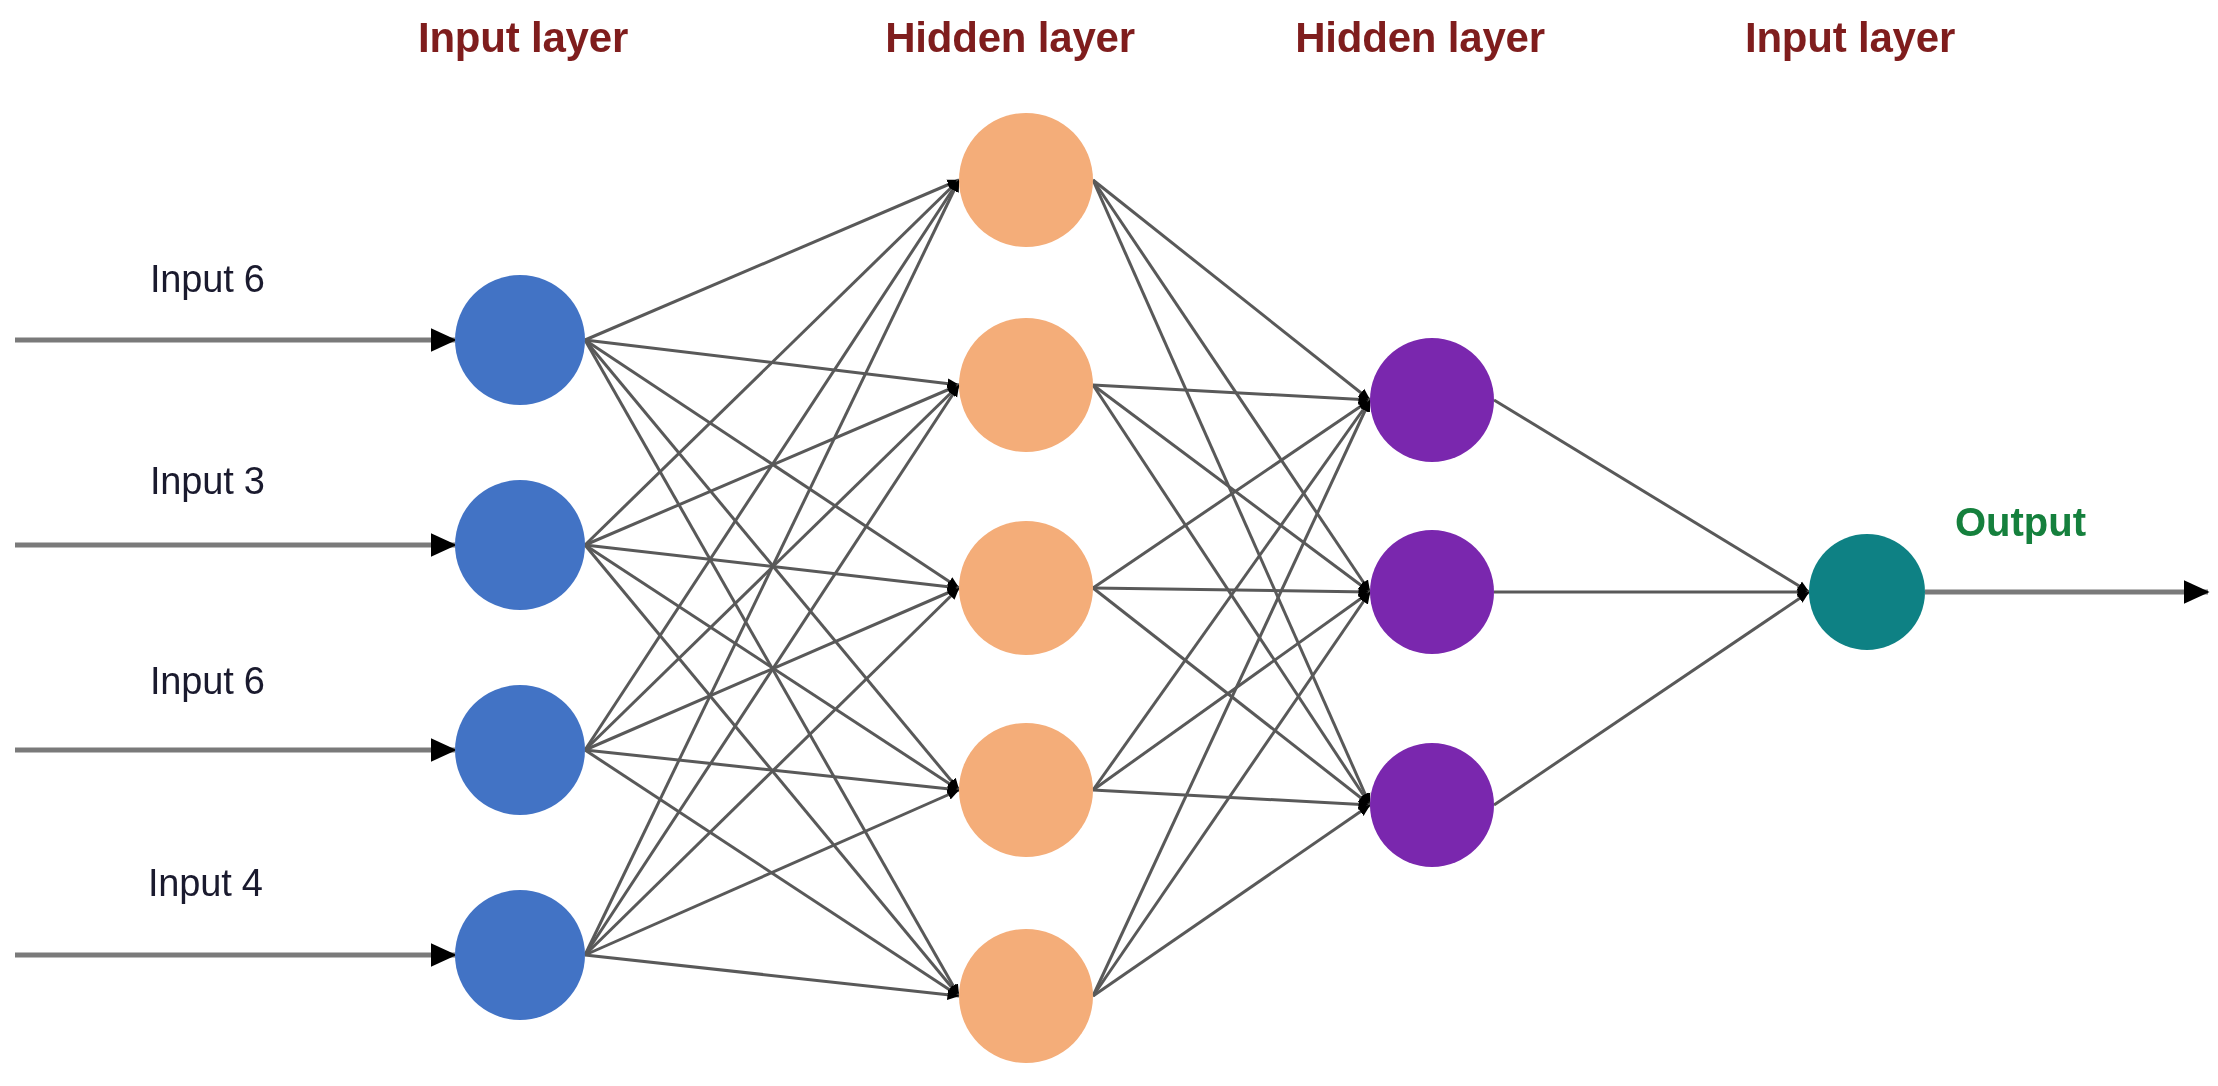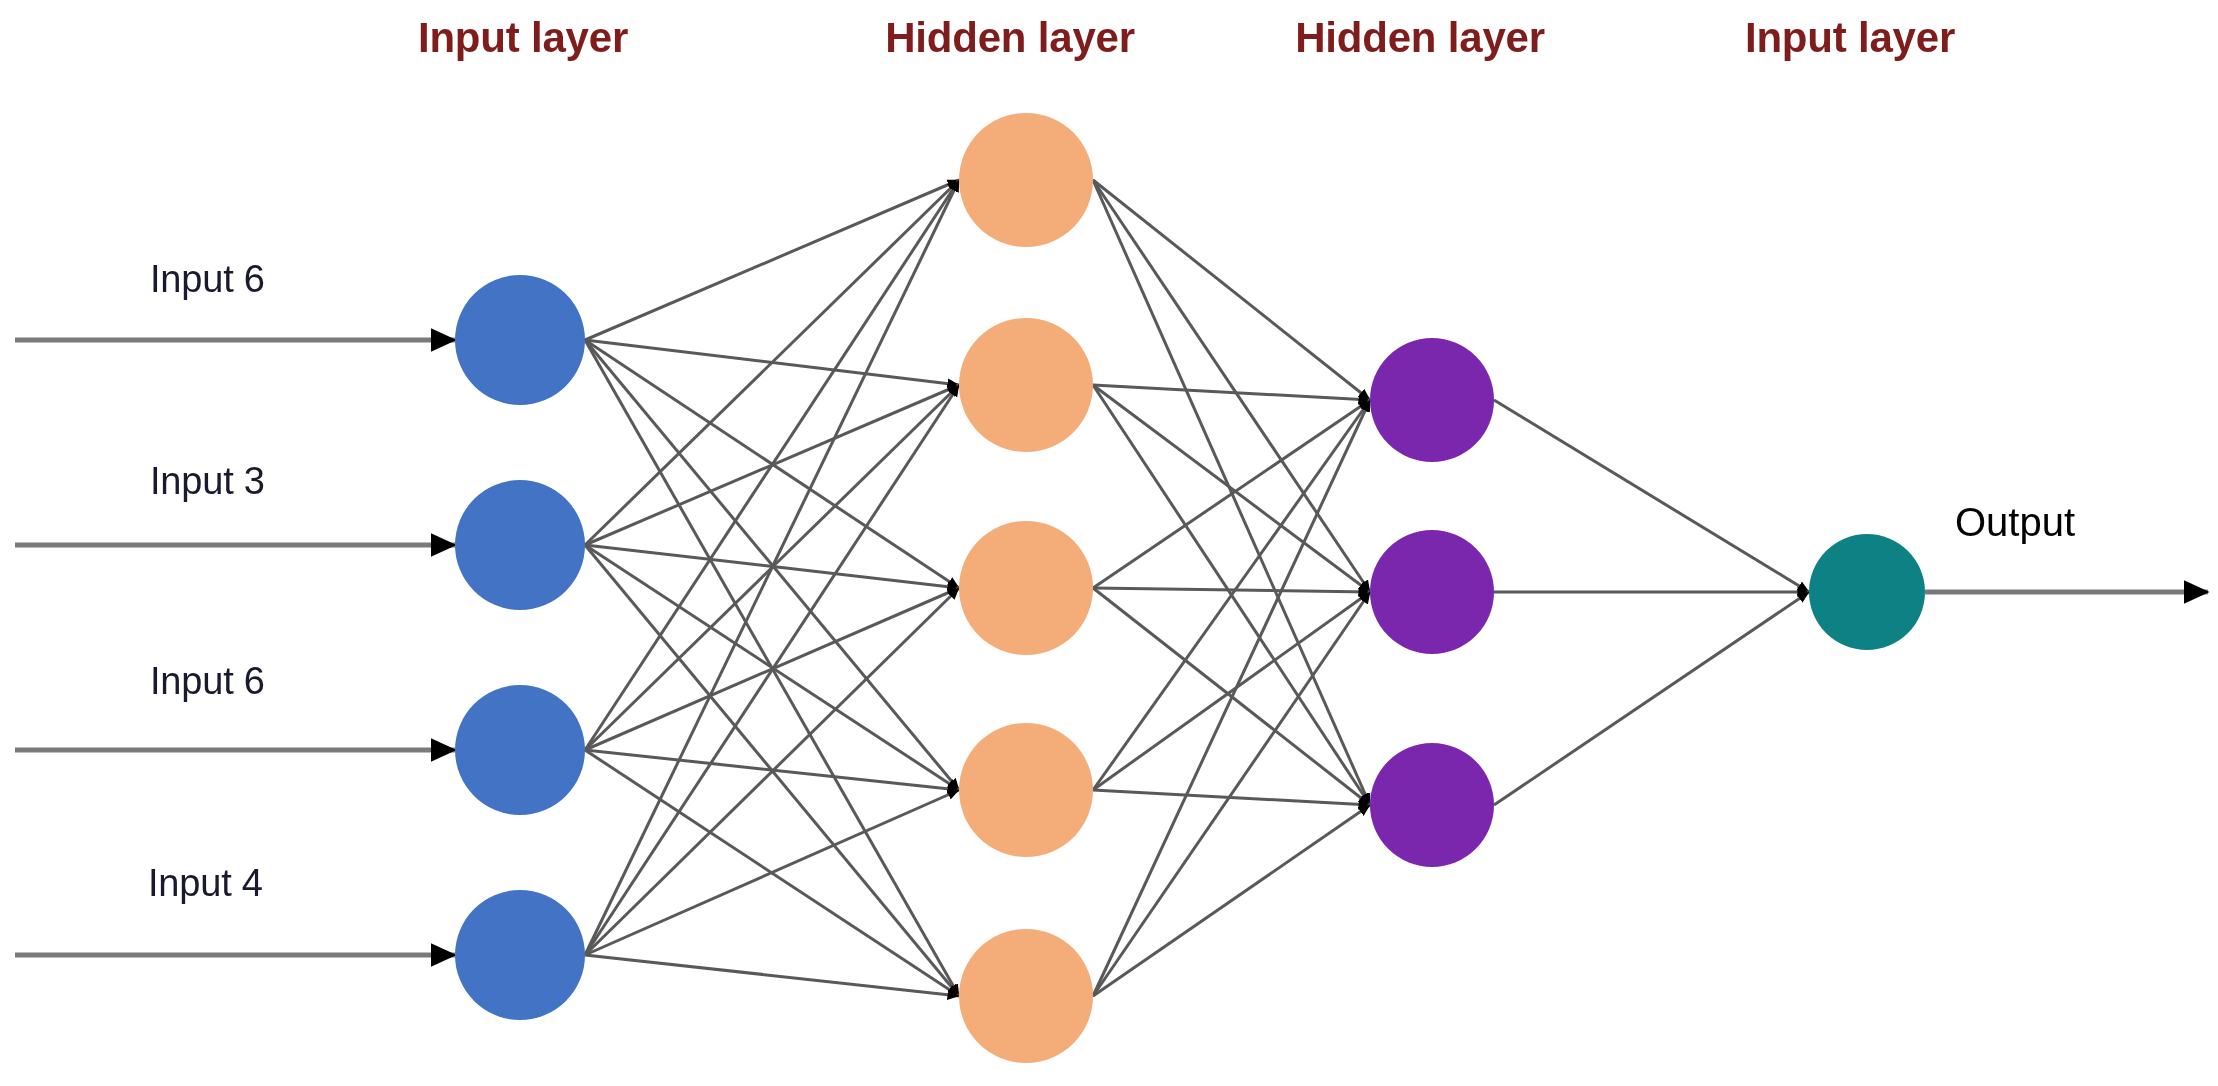--- a/index.html
+++ b/index.html
@@ -39,22 +39,22 @@
     position: absolute;
     font-size: 38px;
     font-weight: 400;
     color: #1a1a2e;
     white-space: nowrap;
     letter-spacing: -0.2px;
   }
   .out-label {
     position: absolute;
     font-size: 40px;
-    font-weight: 400;
-    color: #000000;
+    font-weight: 700;
+    color: #15803d;
     white-space: nowrap;
   }
 </style>
 </head>
 <body>
 
 <div id="canvas">
 
   <svg id="net-svg" viewBox="0 0 2218 1086">
     <defs>

